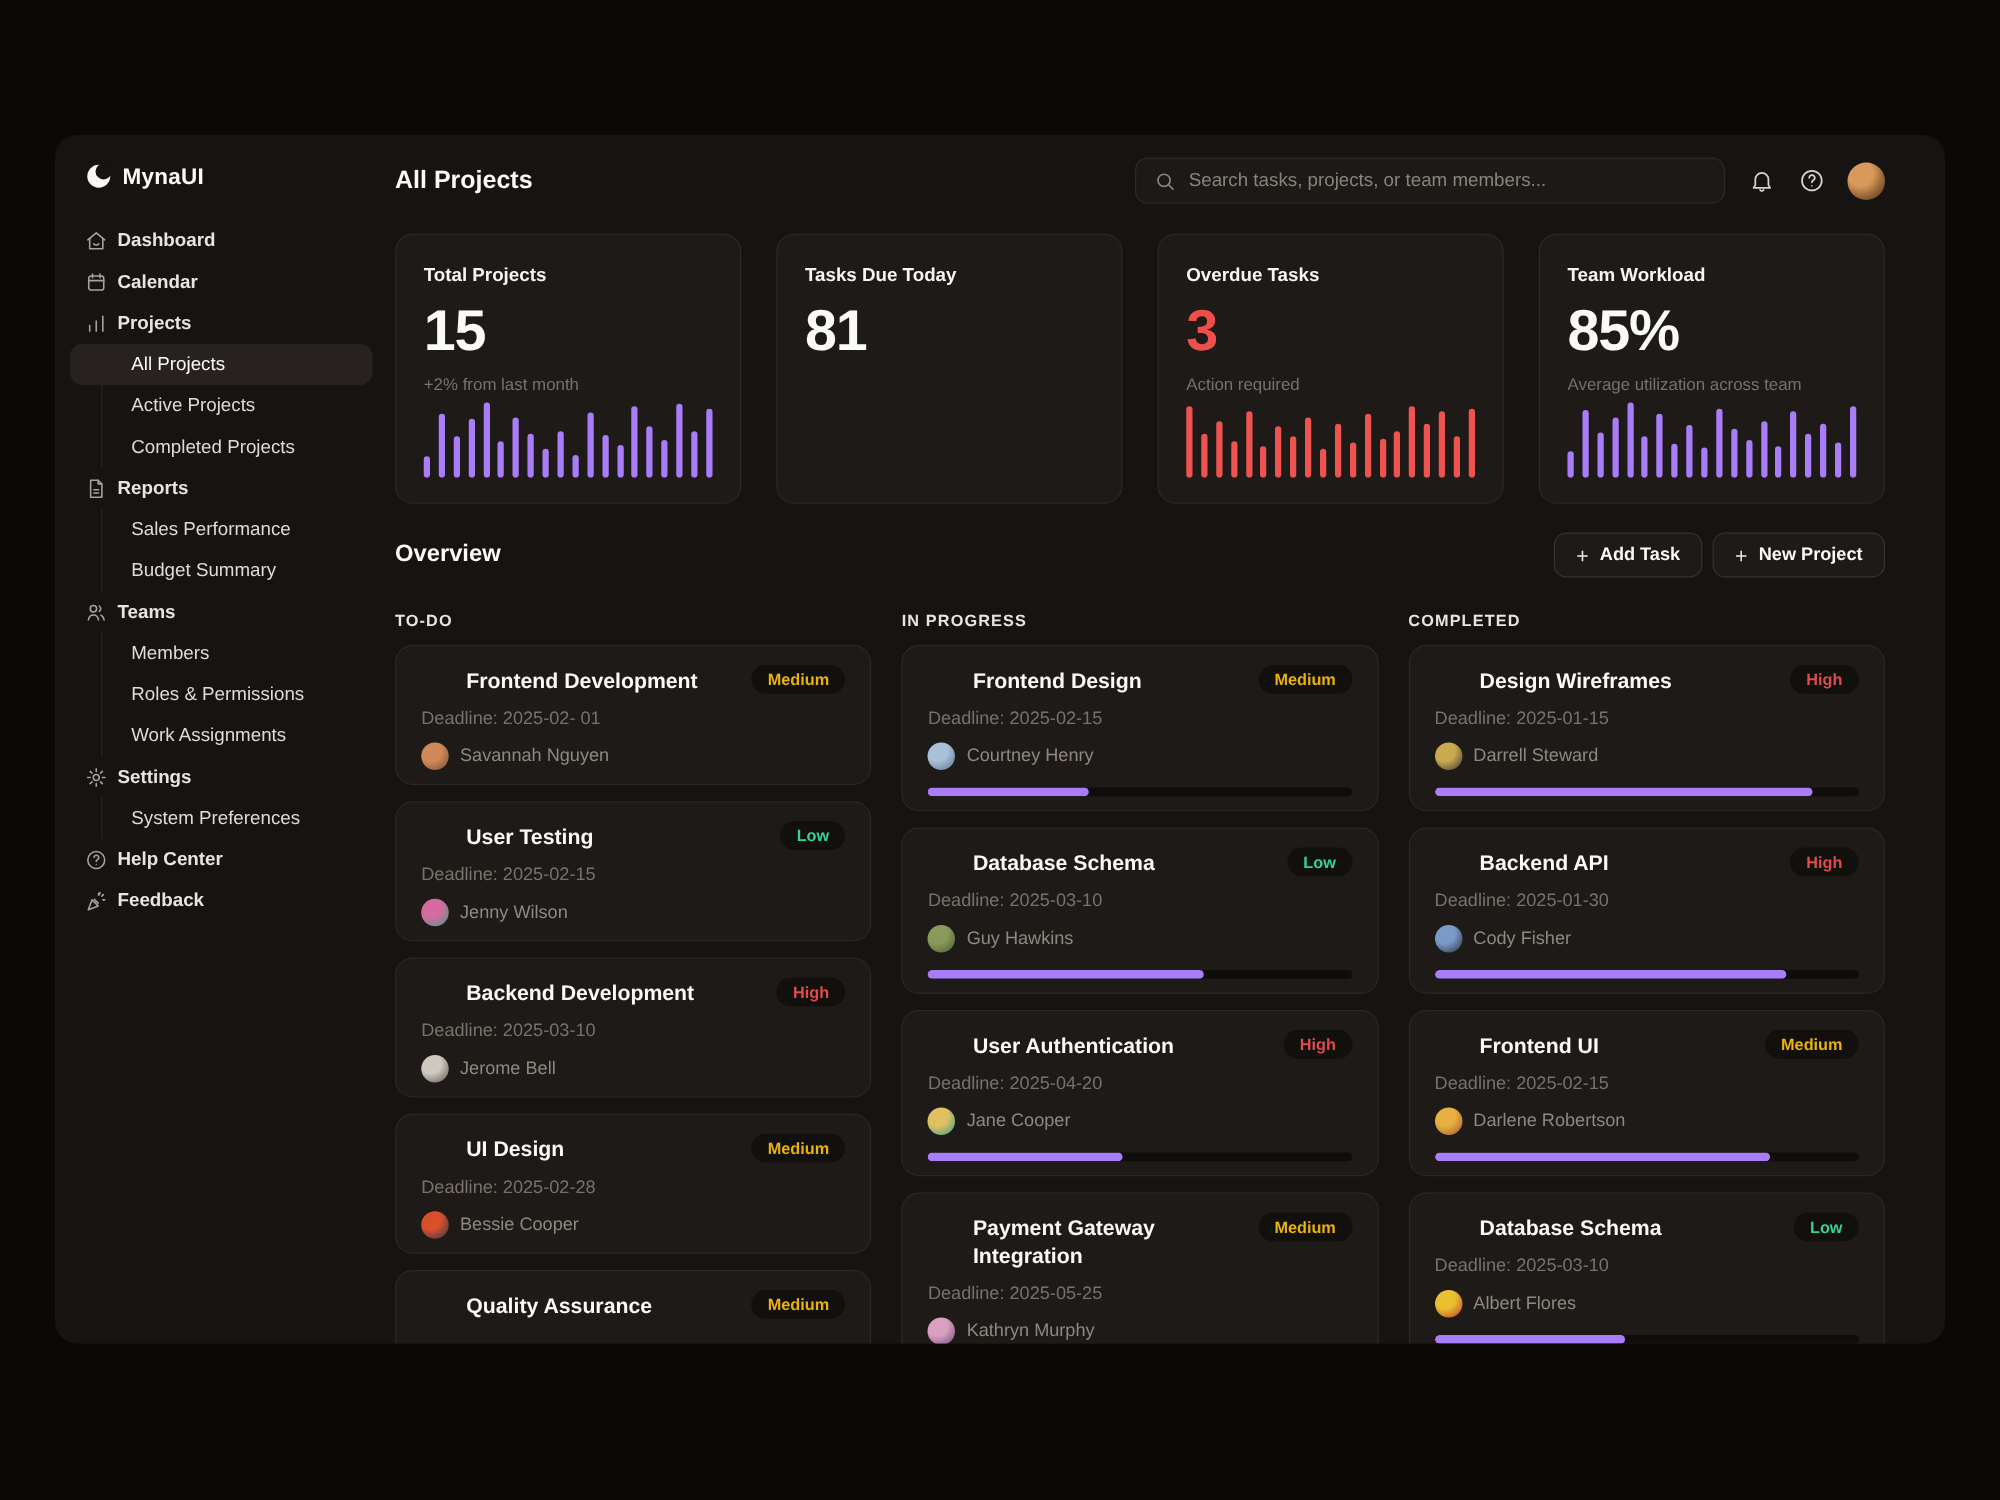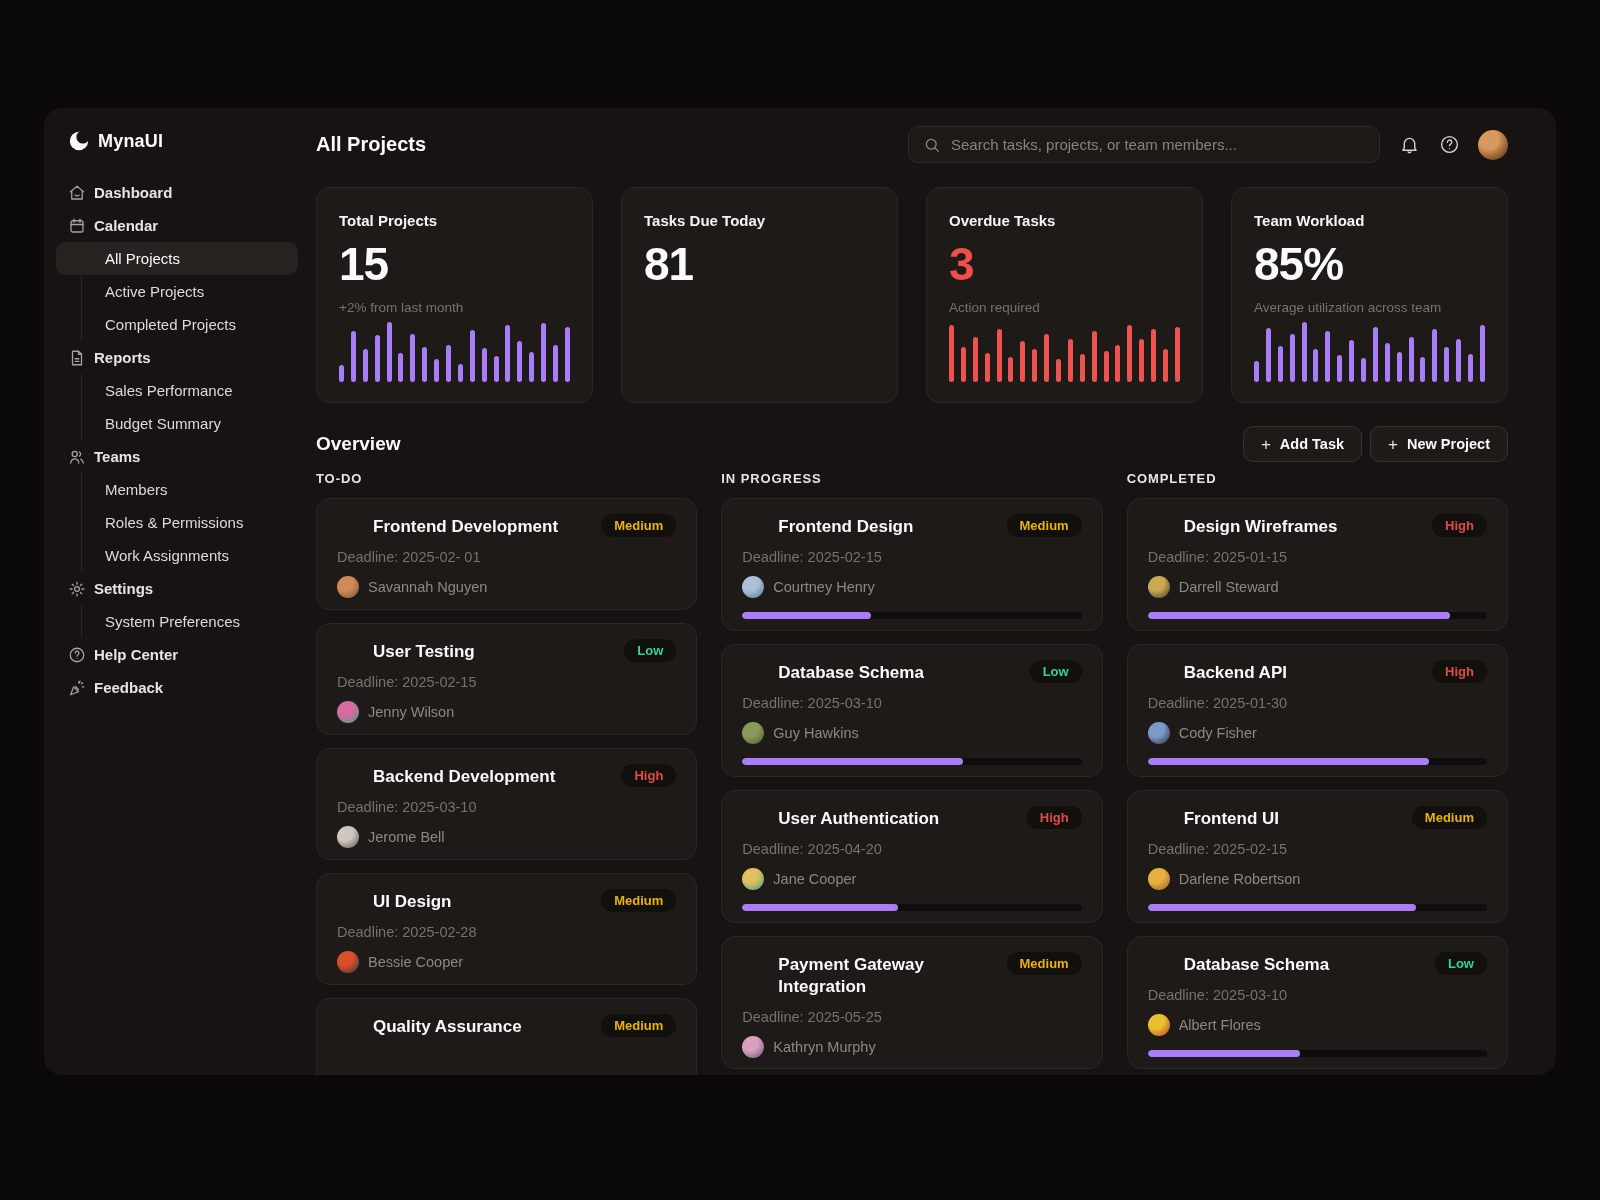--- a/index.html
+++ b/index.html
@@ -35,21 +35,21 @@
   .stat-title { color:#f5f5f4; font-size:15px; font-weight:600; }
   .stat-value { color:#fafaf9; font-size:46px; font-weight:700; margin-top:12px; line-height:1; letter-spacing:-1px; }
   .stat-sub { color:#79716b; font-size:13.5px; margin-top:13px; }
   .stat-breakdown { margin-top:16px; display:flex; flex-direction:column; gap:13px; }
   .bd-row { display:flex; align-items:center; gap:9px; color:#e7e5e4; font-size:14px; }
   .bd-dot { width:8px; height:8px; border-radius:50%; }
   .stat-chart { margin-top:auto; height:60px; display:flex; align-items:flex-end; justify-content:space-between; }
   .spark-bar { width:5px; border-radius:3px; }
 
   
-  .overview-row { display:flex; align-items:center; margin-bottom:9px; }
+  .overview-row { display:flex; align-items:center; margin-bottom:27px; }
   .overview-title { color:#fafaf9; font-size:19px; font-weight:700; flex:1; }
   .ov-btn { display:flex; align-items:center; gap:9px; background:#1e1a17; border:1px solid #37322e; border-radius:10px; color:#fafaf9; font-size:14.5px; font-weight:600; font-family:inherit; padding:0 17px; height:36px; cursor:pointer; }
   .ov-btn + .ov-btn { margin-left:8px; }
   .plus { font-size:17px; font-weight:400; color:#e7e5e4; line-height:1; }
 
   
   .board { display:flex; gap:24px; flex:1; overflow:hidden; }
   .column { flex:1; min-width:0; }
   .col-title { color:#e7e5e4; font-size:13px; font-weight:700; letter-spacing:.07em; text-transform:uppercase; margin-bottom:12px; }
   .cards { display:flex; flex-direction:column; gap:13px; }
@@ -92,20 +92,28 @@
     <span class="nav-label">Dashboard</span>
   </div>
         <div class="nav-item top">
     <span class="nav-icon">
             <svg width="18" height="18" viewBox="0 0 24 24" fill="none" stroke="currentColor" stroke-width="1.7" stroke-linecap="round">
               <rect x="4" y="5" width="16" height="15" rx="2.5"></rect>
               <path d="M8 3v4M16 3v4M4 10h16"></path>
             </svg>
           </span>
     <span class="nav-label">Calendar</span>
+  </div>
+        <div class="nav-item top">
+    <span class="nav-icon">
+            <svg width="18" height="18" viewBox="0 0 24 24" fill="none" stroke="currentColor" stroke-width="1.7" stroke-linecap="round">
+              <path d="M5 20v-6M12 20V9M19 20V4"></path>
+            </svg>
+          </span>
+    <span class="nav-label">Projects</span>
   </div>
         <div class="nav-item sub active">
 
     <span class="nav-label">All Projects</span>
   </div>
         <div class="nav-item sub">
 
     <span class="nav-label">Active Projects</span>
   </div>
         <div class="nav-item sub">

